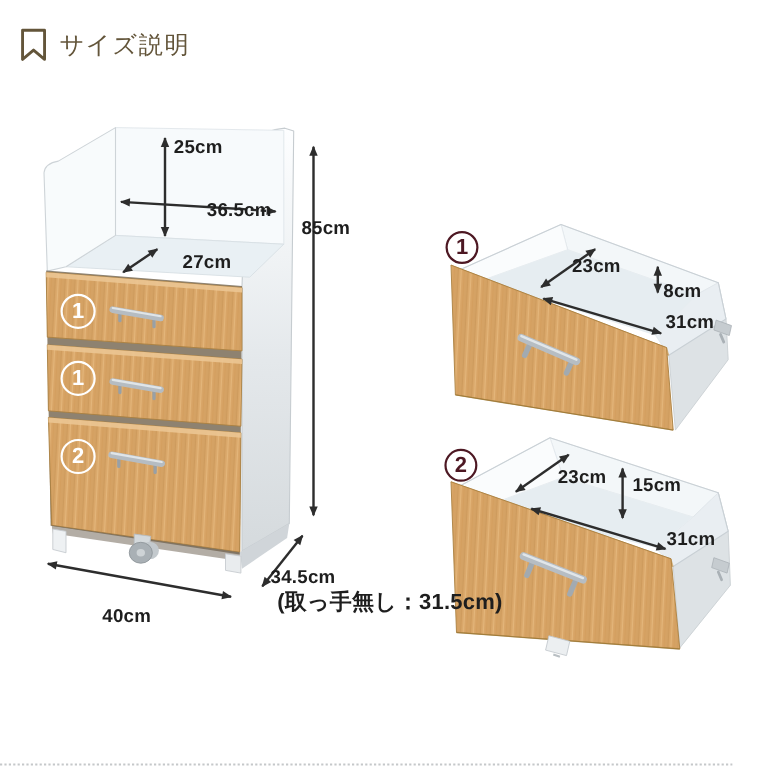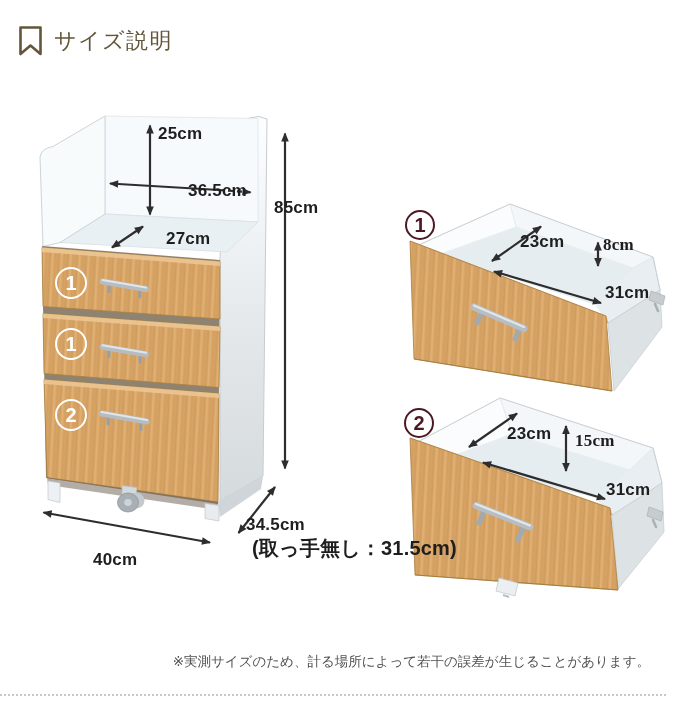--- a/index.html
+++ b/index.html
@@ -173,23 +173,22 @@
   <span class="dim" style="left:93px;top:551px;">40cm</span>
   <span class="dim" style="left:246px;top:516px;">34.5cm</span>
   <span class="dim small" style="left:252px;top:537px;">(取っ手無し：31.5cm)</span>
 
   <span class="badge light" style="left:55px;top:267px;">1</span>
   <span class="badge light" style="left:55px;top:328px;">1</span>
   <span class="badge light" style="left:55px;top:399px;">2</span>
 
   <span class="badge dark" style="left:405px;top:210px;">1</span>
   <span class="dim" style="left:520px;top:233px;">23cm</span>
-  <span class="dim" style="left:603px;top:236px;font-family:Liberation Serif, serif;">8cm</span>
+  <span class="dim" style="left:603px;top:256px;">8cm</span>
   <span class="dim" style="left:605px;top:284px;">31cm</span>
 
   <span class="badge dark" style="left:404px;top:408px;">2</span>
   <span class="dim" style="left:507px;top:425px;">23cm</span>
-  <span class="dim" style="left:575px;top:432px;font-family:Liberation Serif, serif;">15cm</span>
+  <span class="dim" style="left:575px;top:432px;">15cm</span>
   <span class="dim" style="left:606px;top:481px;">31cm</span>
 
-  <p class="foot" style="margin:0;">※実測サイズのため、計る場所によって若干の誤差が生じることがあります。</p>
   <div class="rule"></div>
 </div>
 
 </body></html>

